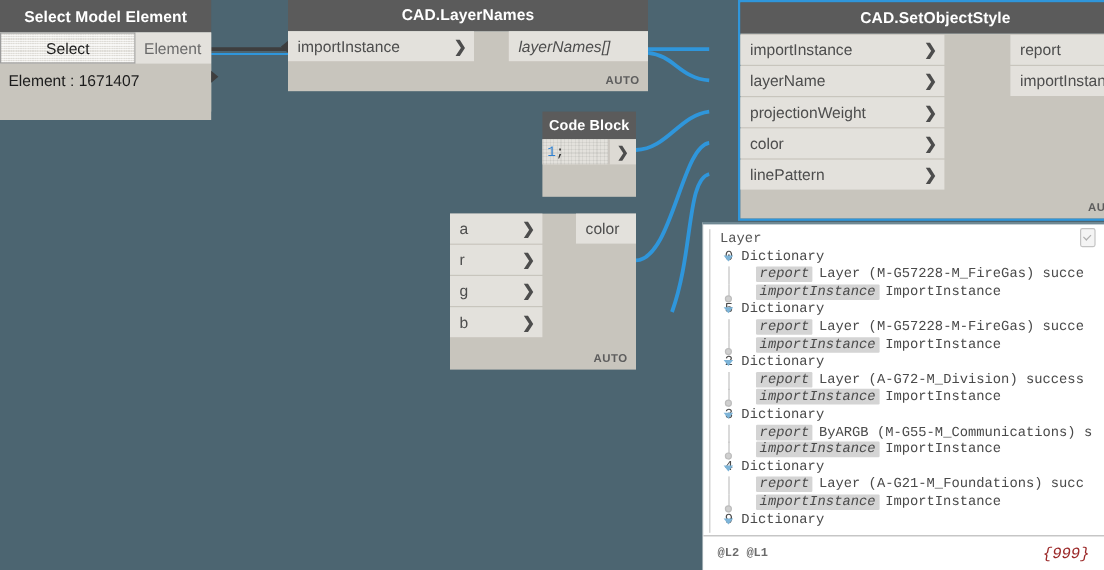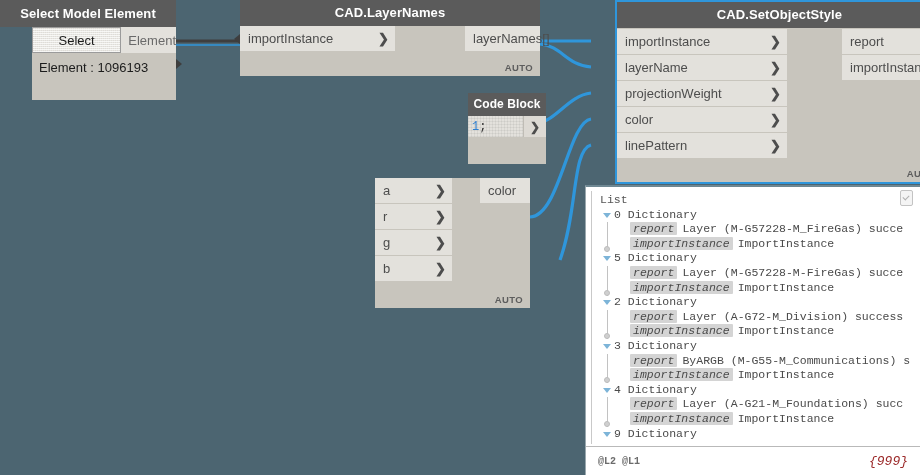--- a/index.html
+++ b/index.html
@@ -80,31 +80,31 @@
   .selval{
     color:#1c1c1c;font-size:13px;padding:7px 0 0 7px;height:40px;
     background:#c8c5bd;
   }
 
   
   #nLayerNames{left:240px;top:0;width:300px;}
   #nLayerNames .body{height:50px;}
   #nLayerNames .ports{height:25px;}
   #nLayerNames .port.in{width:155px;}
-  #nLayerNames .port.out{width:75px;}
+  #nLayerNames .port.out{width:116px;font-style:italic;}
 
   
   #nSetStyle{left:591px;top:0;width:329px;border:2px solid #2f96db;margin-left:24px;}
   #nSetStyle .body{height:154px;padding-top:0;}
   #nSetStyle .ports{padding-top:1px;}
   #nSetStyle .incol .port{width:170px;}
   #nSetStyle .outcol .port{width:100px;}
 
   
-  #nCode{left:452px;top:93px;width:78px;margin-left:16px;}
+  #nCode{left:452px;top:93px;width:78px;}
   #nCode .hdr{font-size:12px;padding:4px 0 5px 0;}
   #nCode .body{height:48px;}
   .cbrow{display:flex;height:21px;}
   .cbtext{
     flex:1 1 auto;
     background:#e3e1dc;
     background-image:
       repeating-linear-gradient(0deg,rgba(0,0,0,.05) 0 1px,rgba(0,0,0,0) 1px 3px),
       repeating-linear-gradient(90deg,rgba(0,0,0,.05) 0 1px,rgba(0,0,0,0) 1px 3px);
     font-family:"Liberation Mono", monospace;font-size:12px;
@@ -131,21 +131,21 @@
     border-left:1px solid #9aa8ae;
     font-family:"Liberation Mono", monospace;
     overflow:hidden;
   }
   #listBody{position:absolute;left:0;top:0;right:0;bottom:29px;overflow:hidden;padding:6px 0 0 0;}
   .lrow{
     height:14.6px;line-height:14.6px;font-size:11.5px;color:#4a4a4a;
     white-space:nowrap;position:relative;
   }
   .lrow.root{padding-left:14px;color:#555;}
-  .lrow.idx{padding-left:28px;}
+  .lrow.idx{padding-left:18px;}
   .lrow.kv{padding-left:44px;}
   .key{
     background:#d4d4d4;color:#4a4a4a;font-style:italic;
     padding:0 3px;margin-right:5px;border-radius:1px;
   }
   .tri{
     position:absolute;left:17px;top:5px;
     width:0;height:0;border-left:4.5px solid transparent;border-right:4.5px solid transparent;
     border-top:5px solid #7db4d8;
   }
@@ -186,28 +186,28 @@
 
     <path d="M530,125 C556,124 566,96 591,93" stroke="#2f96db" stroke-width="3.2" fill="none"></path>
 
     <path d="M530,217 C560,216 568,122 591,119" stroke="#2f96db" stroke-width="3.2" fill="none"></path>
 
     <path d="M560,260 C578,210 572,150 591,145" stroke="#2f96db" stroke-width="3.2" fill="none"></path>
   </svg>
 
   <div class="node" id="nSelect">
     <div class="hdr">Select Model Element</div>
-    <div class="body" style="height:66px;margin-left:32px;">
+    <div class="body" style="height:66px;">
       <div class="selrow">
         <div class="selbtn">Select</div>
         <div class="elemport">
           <span>Element</span>
         </div>
       </div>
-      <div class="selval">Element : 1096193</div>
+      <div class="selval">Element : 1671407</div>
       <div class="nub right" style="right:-6px;top:32px;"></div>
     </div>
   </div>
 
   <div class="node" id="nLayerNames">
     <div class="hdr">CAD.LayerNames</div>
     <div class="body">
       <div class="ports">
         <div class="incol">
           <div class="port in">
@@ -320,21 +320,21 @@
       <div class="auto">AUTO</div>
       <div class="nub br" style="right:-6px;top:8px;"></div>
     </div>
   </div>
 
   <div id="listPanel">
     <div id="pinIcon"></div>
     <div id="listBody">
       <div class="lvline" style="top:4px;bottom:2px;"></div>
       <div id="treeRows">
-          <div class="lrow root">List</div>
+          <div class="lrow root">Layer</div>
           <div class="lrow idx"><span class="tri"></span><span>0  Dictionary</span></div>
           <div class="lrow kv"><span class="vline" style="top: 0px; height: 15px;"></span><span class="key">report</span><span>Layer (M-G57228-M_FireGas) succe</span></div>
           <div class="lrow kv"><span class="vline" style="top: 0px; height: 15px;"></span><span class="dot" style="top: 9px;"></span><span class="key">importInstance</span><span>ImportInstance</span></div>
           <div class="lrow idx"><span class="tri"></span><span>5  Dictionary</span></div>
           <div class="lrow kv"><span class="vline" style="top: 0px; height: 15px;"></span><span class="key">report</span><span>Layer (M-G57228-M-FireGas) succe</span></div>
           <div class="lrow kv"><span class="vline" style="top: 0px; height: 15px;"></span><span class="dot" style="top: 9px;"></span><span class="key">importInstance</span><span>ImportInstance</span></div>
           <div class="lrow idx"><span class="tri"></span><span>2  Dictionary</span></div>
           <div class="lrow kv"><span class="vline" style="top: 0px; height: 15px;"></span><span class="key">report</span><span>Layer (A-G72-M_Division) success</span></div>
           <div class="lrow kv"><span class="vline" style="top: 0px; height: 15px;"></span><span class="dot" style="top: 9px;"></span><span class="key">importInstance</span><span>ImportInstance</span></div>
           <div class="lrow idx"><span class="tri"></span><span>3  Dictionary</span></div>

